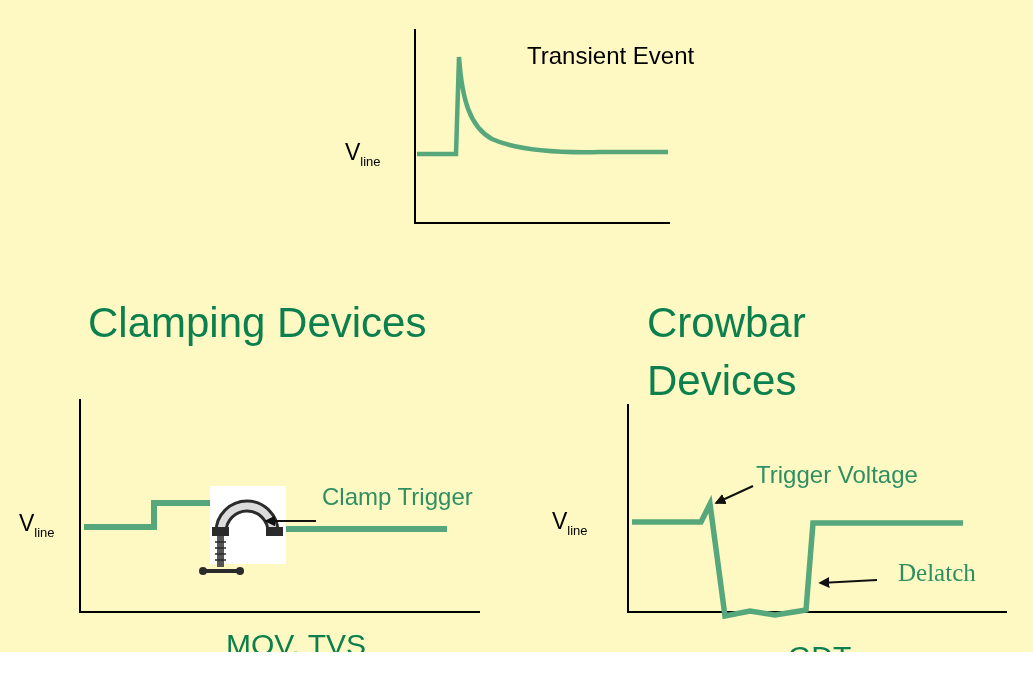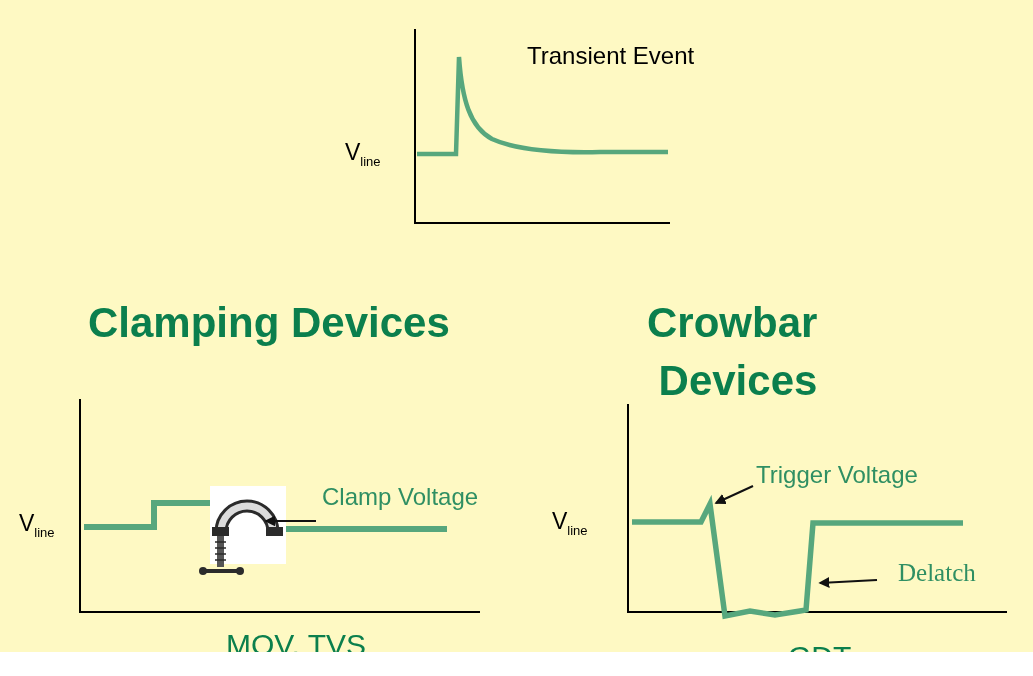--- a/index.html
+++ b/index.html
@@ -11,21 +11,21 @@
   .axis{fill:none;stroke:#000000;stroke-width:2;}
   .wave{fill:none;stroke:#57a77d;stroke-linejoin:miter;stroke-linecap:butt;}
   .w-top{stroke-width:4.5;}
   .w-clamp{stroke-width:6;}
   .w-crow{stroke-width:5.5;}
   .arrow{fill:none;stroke:#111111;stroke-width:2;}
   .txt{position:absolute;white-space:nowrap;}
   .title-top{font-size:24px;color:#000000;}
   .vlabel{font-size:23px;color:#000000;}
   .vlabel sub{font-size:13px;}
-  .heading{font-size:42px;font-weight:bold;color:#0b7f4d;line-height:58px;text-align:right;}
+  .heading{font-size:42px;font-weight:normal;color:#0b7f4d;line-height:58px;}
   .annotation{font-size:24px;color:#2f8f63;}
   .annotation-serif{font-family:"Liberation Serif",serif;font-size:25px;color:#2f8f63;}
   .device{font-size:30px;color:#0b7f4d;}
 </style>
 </head>
 <body>
 
 <div id="canvas">
 
   <svg id="strokes" width="1033" height="676" viewBox="0 0 1033 676">
@@ -64,21 +64,21 @@
 
   <div class="txt title-top" style="left:527px;top:42px;">Transient Event</div>
   <div class="txt vlabel" style="left:345px;top:139px;">
     <span>V</span><sub>line</sub>
   </div>
 
   <div class="txt heading" style="left:88px;top:294px;">Clamping Devices</div>
   <div class="txt vlabel" style="left:19px;top:510px;">
     <span>V</span><sub>line</sub>
   </div>
-  <div class="txt annotation" style="left:322px;top:483px;">Clamp Voltage</div>
+  <div class="txt annotation" style="left:322px;top:483px;">Clamp Trigger</div>
   <div class="txt heading" style="left:647px;top:294px;">
     <span style="display:block">Crowbar</span>
     <span style="display:block">Devices</span>
   </div>
 
   <div class="txt device" style="left:226px;top:628px;">MOV, TVS</div>
   <div class="txt vlabel" style="left:552px;top:508px;">
     <span>V</span><sub>line</sub>
   </div>
   <div class="txt annotation" style="left:756px;top:461px;text-align:right;">Trigger Voltage</div>

